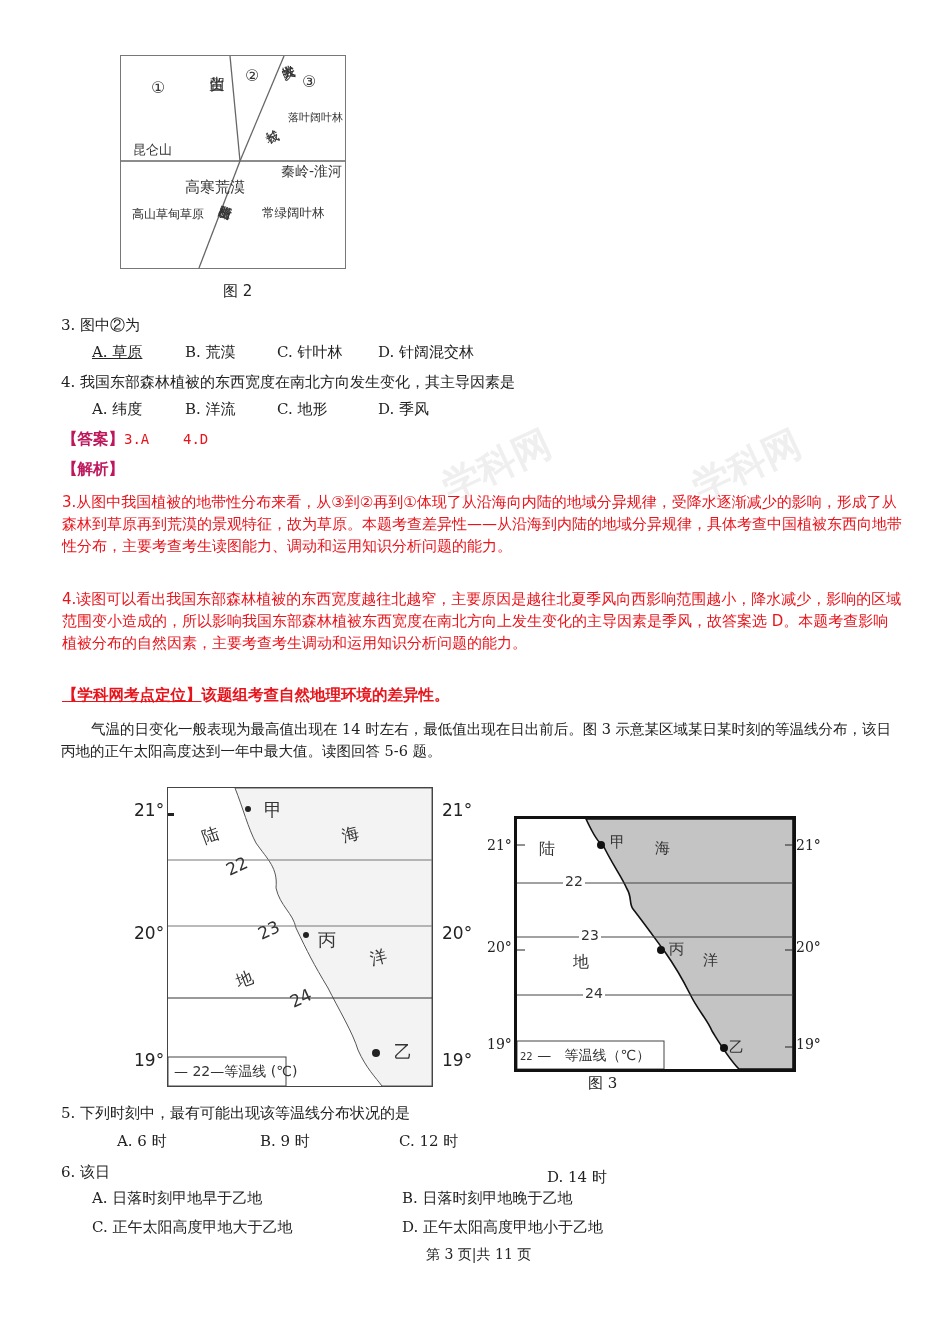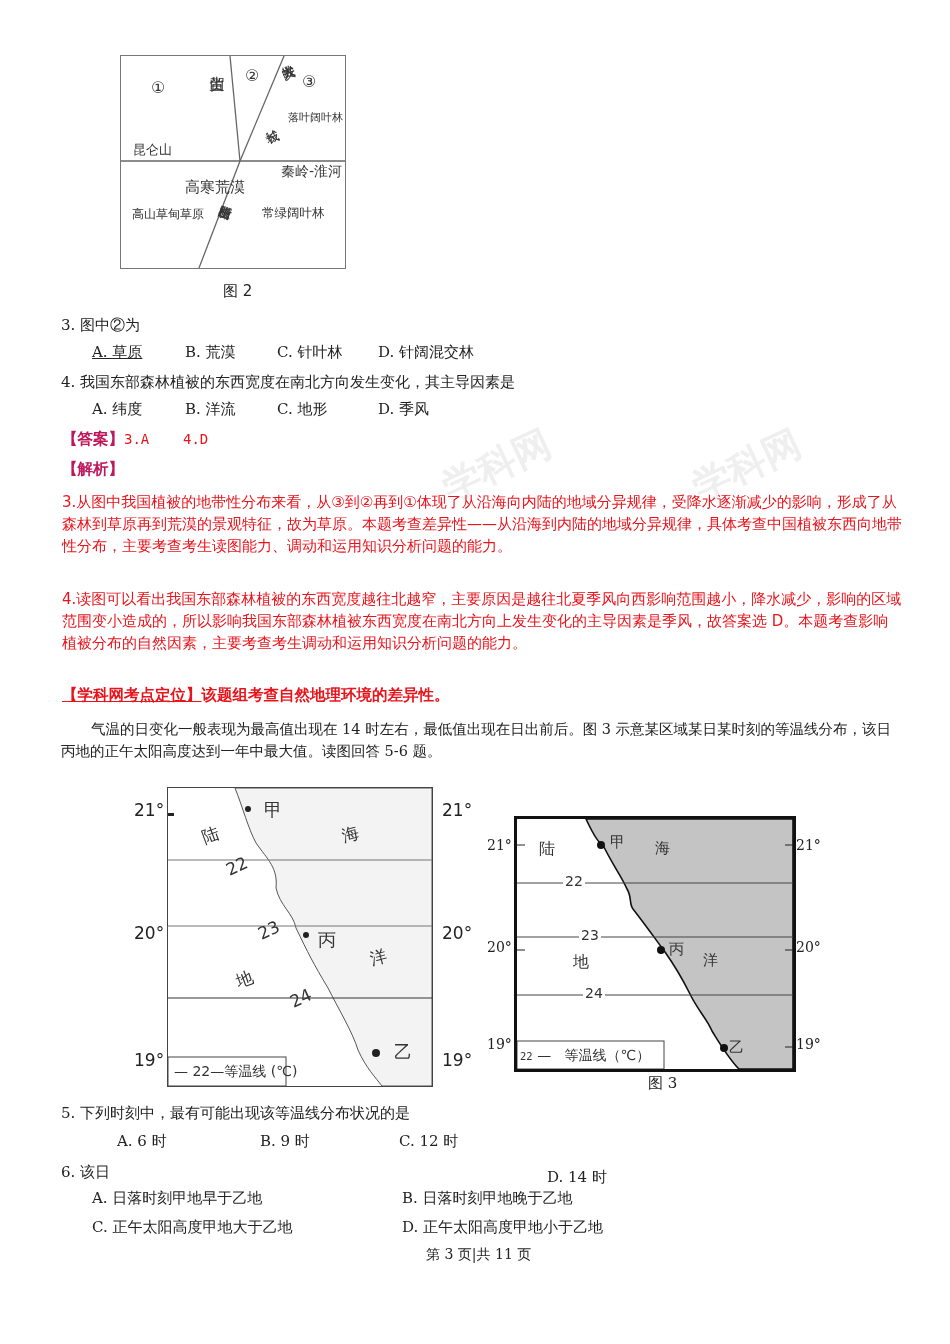--- a/index.html
+++ b/index.html
@@ -133,21 +133,21 @@
   <span class="lab" style="left:66px;top:166px;font-size:14px;background:#fff;padding:0 2px;">24</span>
   <span class="lab" style="left:212px;top:219px;font-size:15px;">乙</span>
   <span class="lab" style="left:3px;top:228px;font-size:14px;"><span style="font-size:10px">22</span> —&nbsp;&nbsp; <span>等温线（℃）</span></span>
 </div>
 <span class="degB" style="left:487px;top:837px;">21°</span>
 <span class="degB" style="left:487px;top:939px;">20°</span>
 <span class="degB" style="left:487px;top:1036px;">19°</span>
 <span class="degB" style="left:796px;top:837px;">21°</span>
 <span class="degB" style="left:796px;top:939px;">20°</span>
 <span class="degB" style="left:796px;top:1036px;">19°</span>
-<div class="abs caption" style="left:648px;top:1074px;font-family:'DejaVu Serif',serif;">图 3</div>
+<div class="abs caption" style="left:588px;top:1074px;font-family:'DejaVu Serif',serif;">图 3</div>
 
 <div class="abs q" style="left:61px;top:1102px;">5. 下列时刻中，最有可能出现该等温线分布状况的是</div>
 <div class="opt" style="left:117px;top:1132px;">A. 6 时</div>
 <div class="opt" style="left:260px;top:1132px;">B.  9 时</div>
 <div class="opt" style="left:399px;top:1132px;">C.  12 时</div>
 <div class="opt" style="left:547px;top:1168px;">D.   14 时</div>
 
 <div class="abs q" style="left:61px;top:1161px;">6. 该日</div>
 <div class="opt" style="left:92px;top:1189px;">A.  日落时刻甲地早于乙地</div>
 <div class="opt" style="left:402px;top:1189px;">B.  日落时刻甲地晚于乙地</div>

